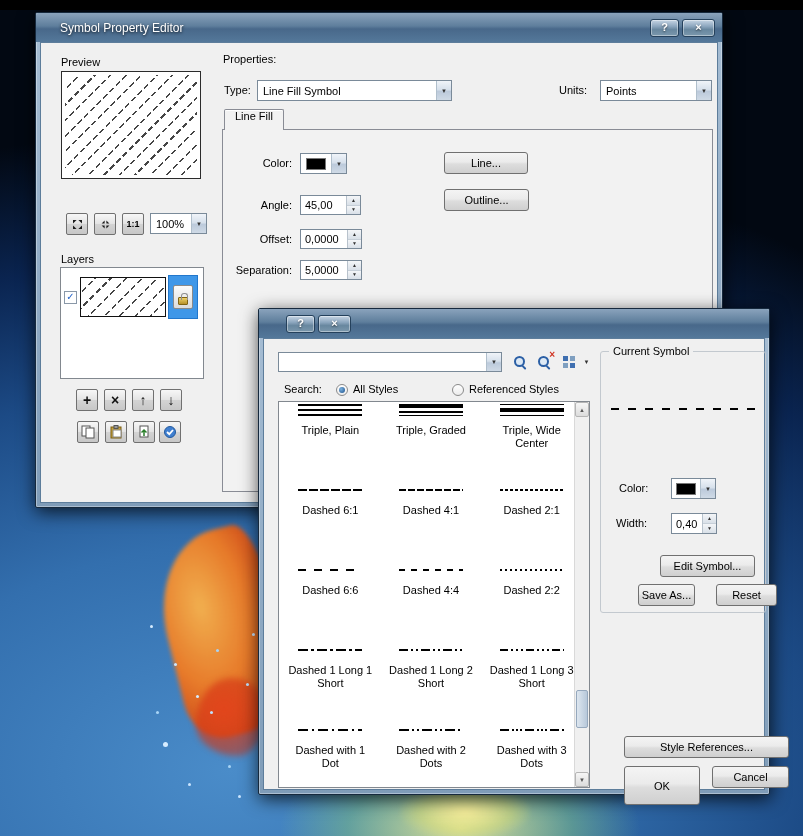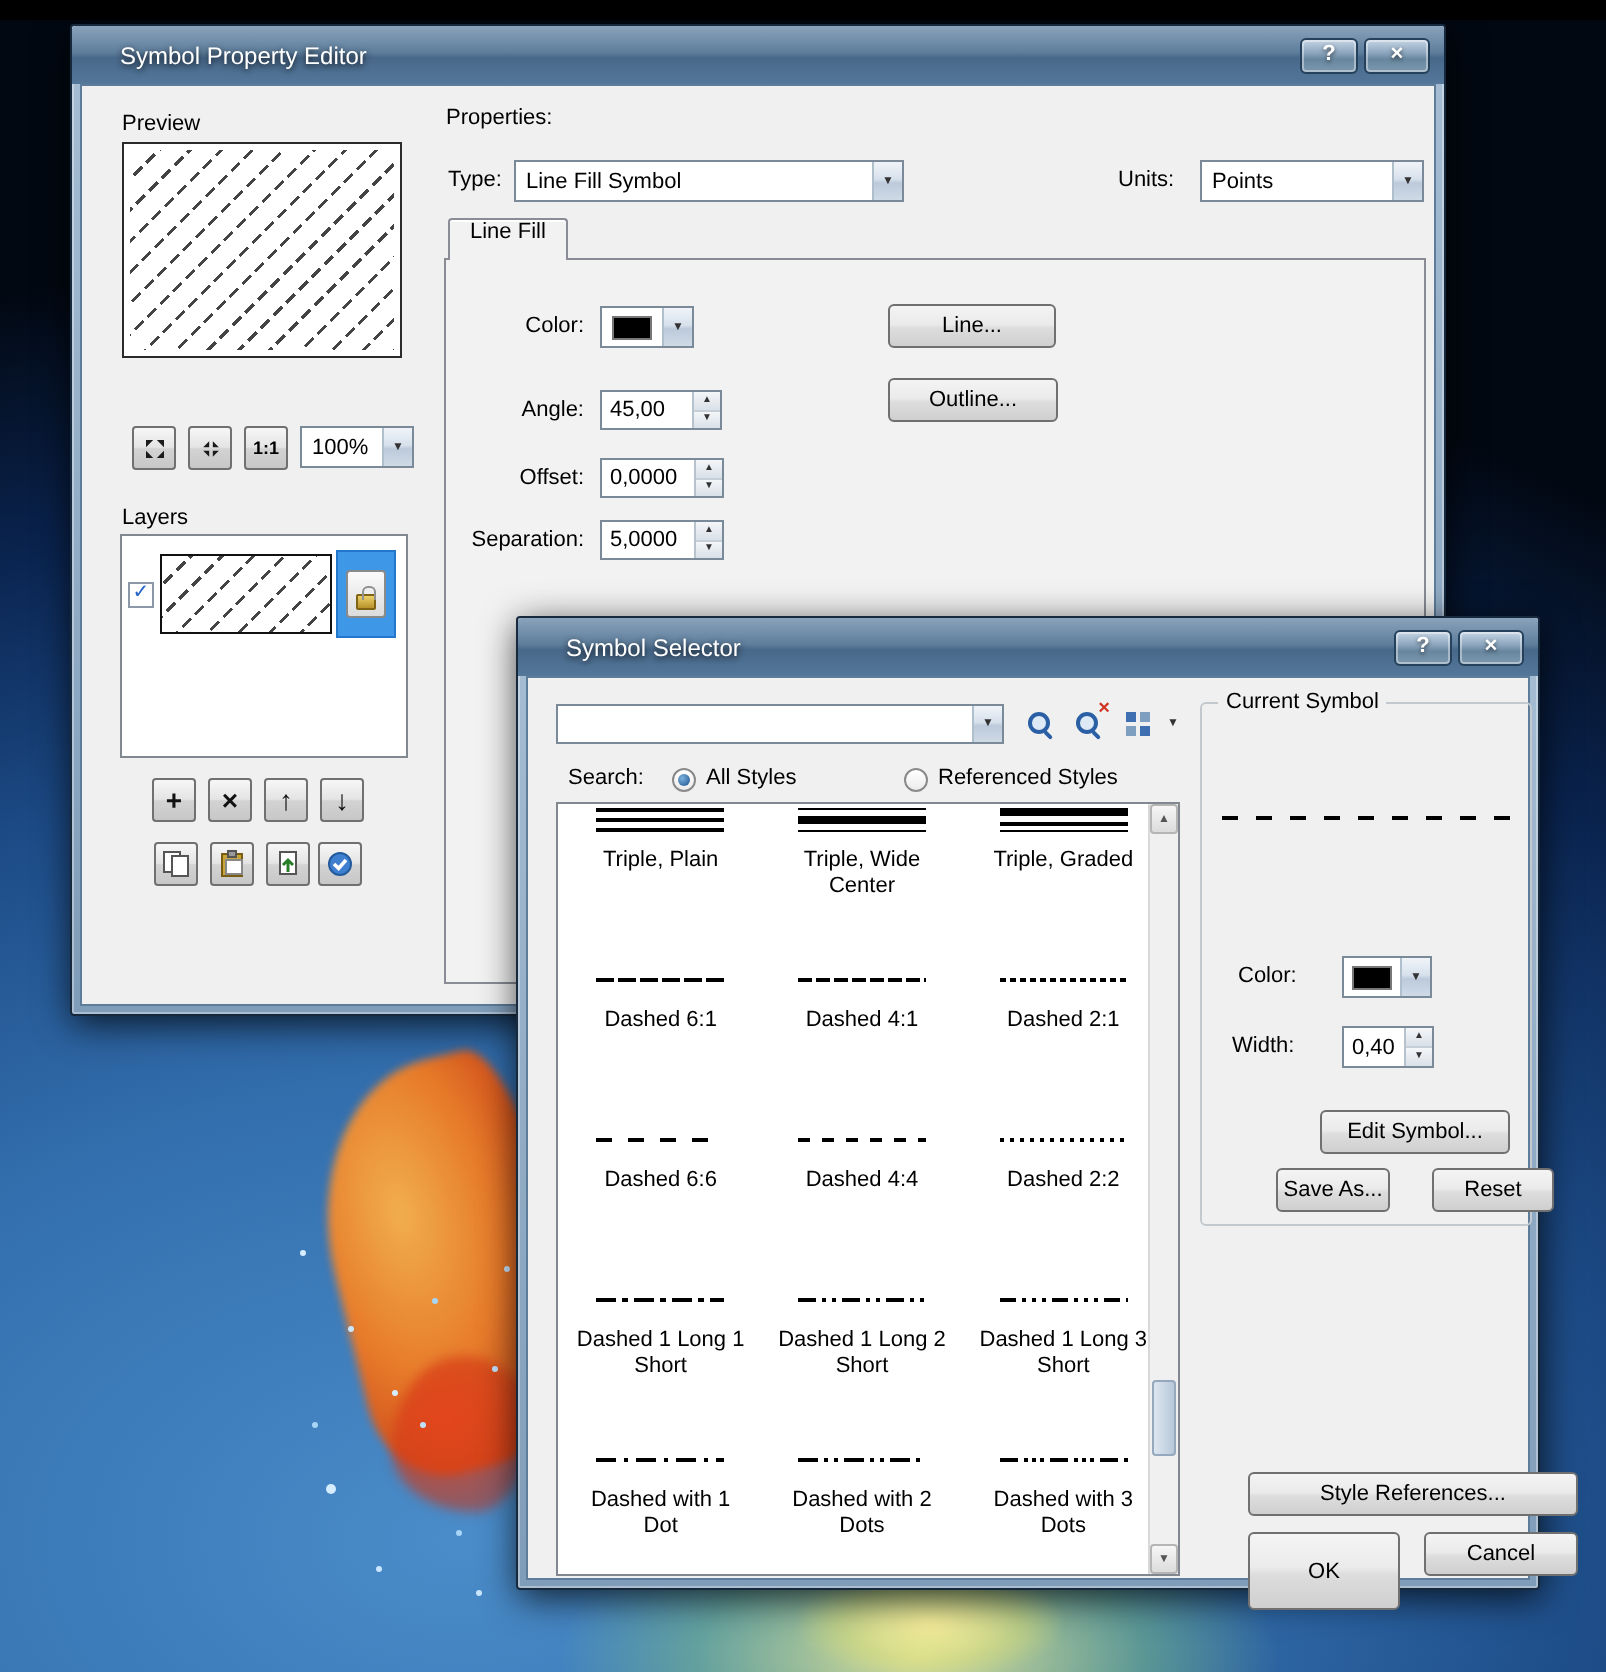--- a/index.html
+++ b/index.html
@@ -304,21 +304,20 @@
           <button class="sb">▲</button>
           <button class="sb">▼</button>
         </span>
       </div>
 
     </div>
   </div>
 
   <div class="dlg ss">
     <div class="titlebar">
-      <span class="title">Symbol Selector</span>
       <button class="tb">?</button>
       <button class="tb tbx">×</button>
     </div>
     <div class="client">
 
       <div class="combo" style="left:14px;top:13px;width:224px;height:20px">
         <input class="search-input" placeholder="Type here to search" style="">
         <span class="ca">▼</span>
       </div>
       <button class="flatbtn" style="left:245px;top:12px">
@@ -346,30 +345,30 @@
         <div class="sym-grid">
   <div class="sym-cell">
     <div class="sym-line-box">
       <div class="sym-line p-triple-plain"></div>
     </div>
     <div class="sym-label">Triple, Plain</div>
   </div>
 
   <div class="sym-cell">
     <div class="sym-line-box">
+      <div class="sym-line p-triple-graded"></div>
+    </div>
+    <div class="sym-label">Triple, Graded</div>
+  </div>
+
+  <div class="sym-cell">
+    <div class="sym-line-box">
       <div class="sym-line p-triple-wide-center"></div>
     </div>
     <div class="sym-label">Triple, Wide Center</div>
-  </div>
-
-  <div class="sym-cell">
-    <div class="sym-line-box">
-      <div class="sym-line p-triple-graded"></div>
-    </div>
-    <div class="sym-label">Triple, Graded</div>
   </div>
 
   <div class="sym-cell">
     <div class="sym-line-box">
       <div class="sym-line p-dash-6-1"></div>
     </div>
     <div class="sym-label">Dashed 6:1</div>
   </div>
 
   <div class="sym-cell">

